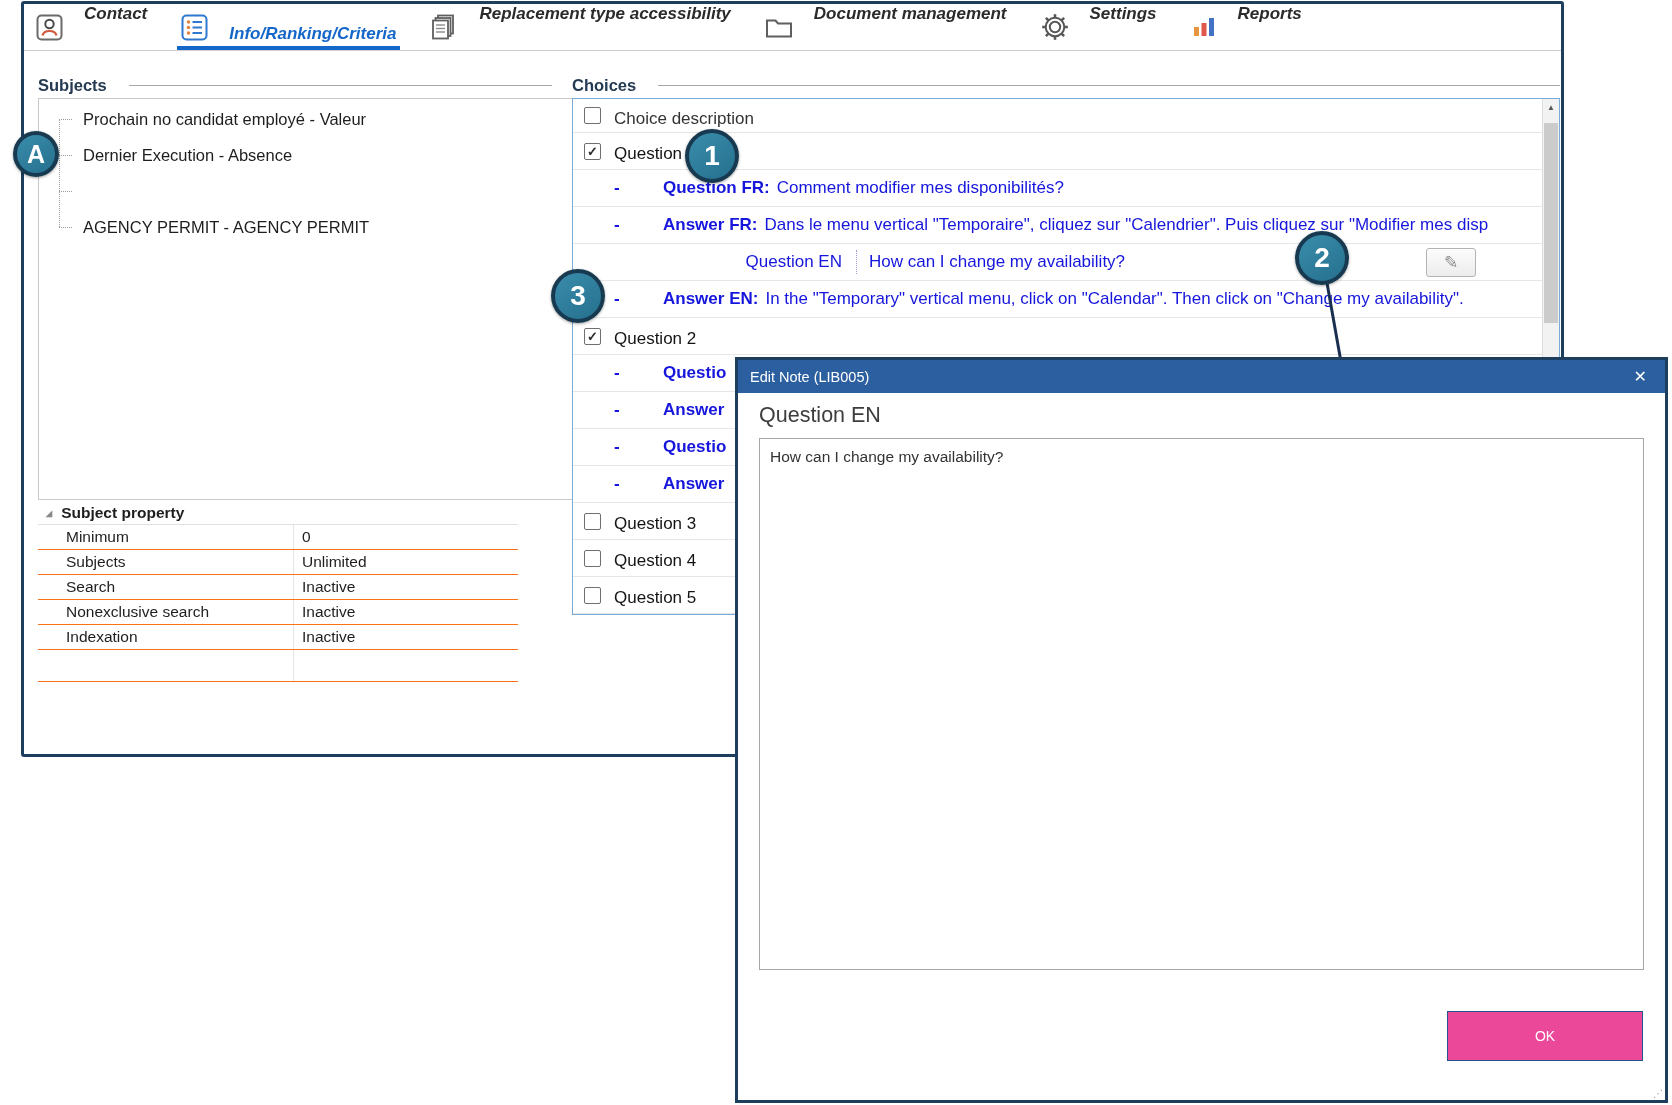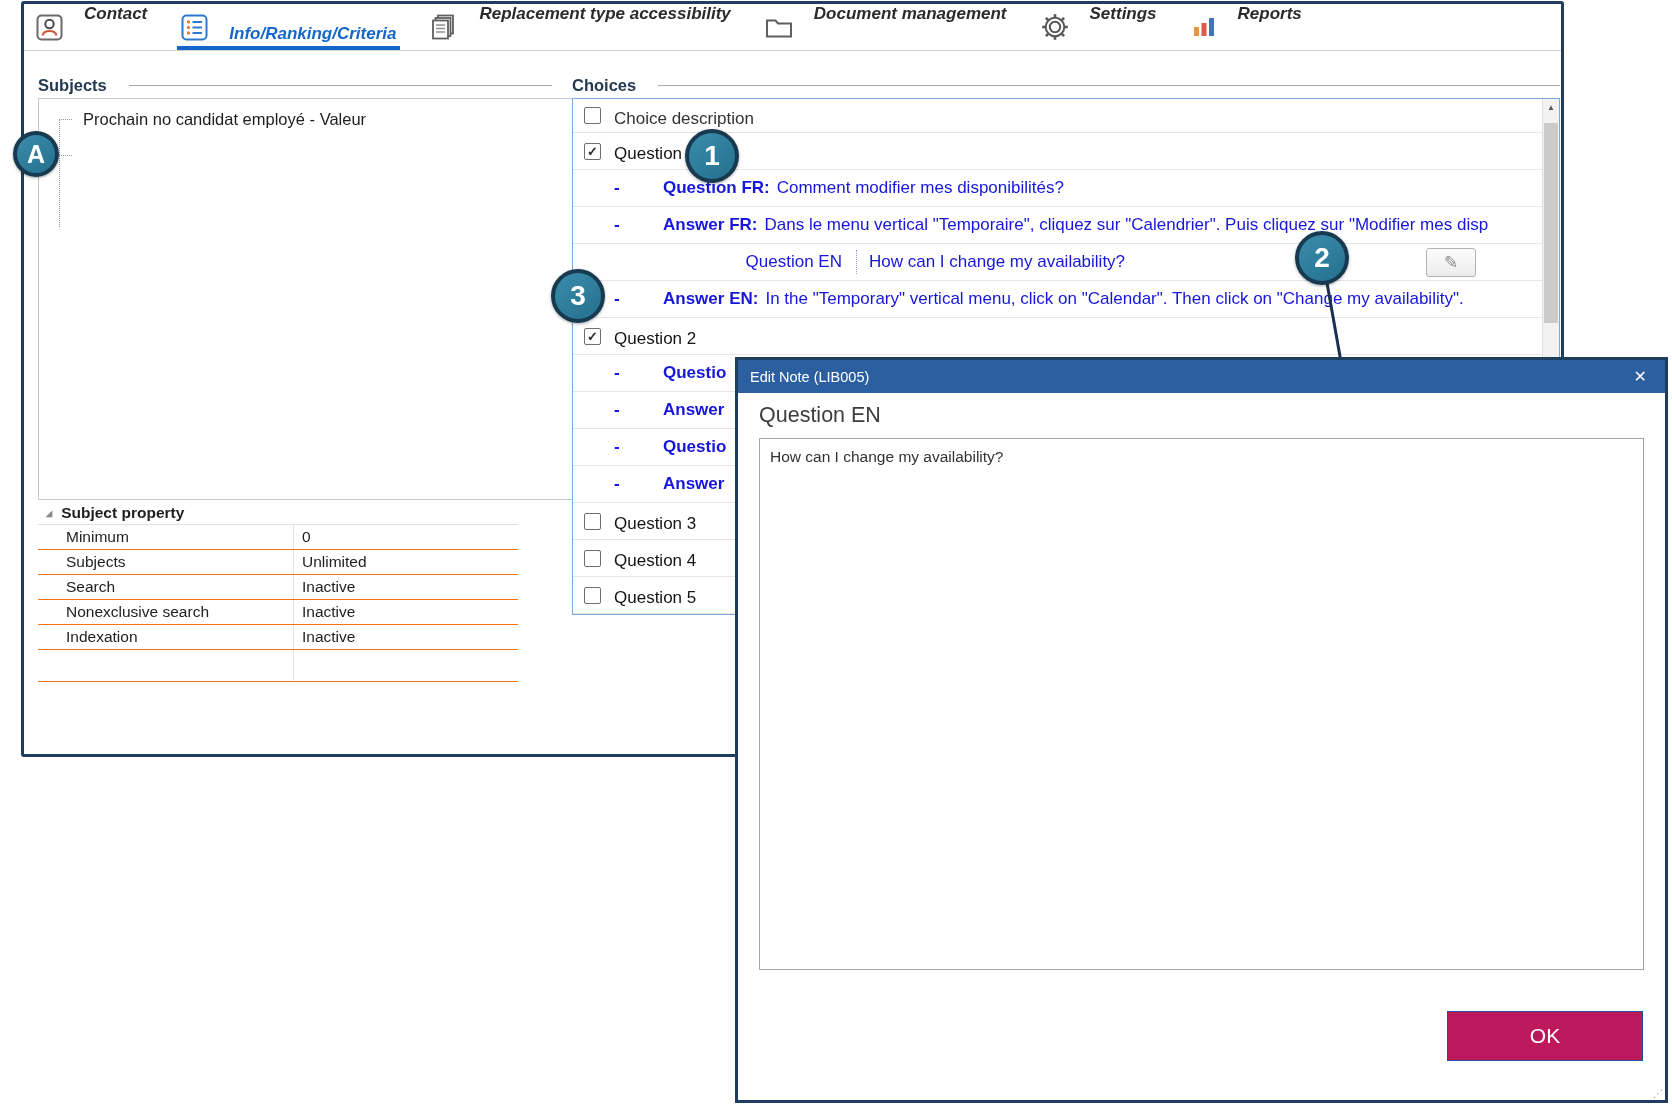--- a/index.html
+++ b/index.html
@@ -92,21 +92,21 @@
             background:#fff; border:3px solid #1d3e5f; z-index:25; }
   .dialog-titlebar { height:33px; background:#2b5f9f; display:flex; align-items:center;
                      padding:0 12px; color:#fff; }
   .dialog-title { font-size:14.5px; }
   .dialog-close { margin-left:auto; font-size:16px; color:#fff; cursor:pointer; padding:0 6px; }
   .dialog-heading { margin:10px 0 0 21px; font-size:21.5px; color:#3d3d3d; }
   .dialog textarea { position:absolute; left:21px; top:78px; width:885px; height:532px;
                      border:1px solid #a6a6a6; padding:9px 10px; resize:none; outline:none;
                      font-family:"Liberation Sans", sans-serif; font-size:15.5px; color:#333; }
   .ok-btn { position:absolute; right:22px; bottom:39px; width:196px; height:50px;
-            background:#be185d; border:1px solid #24548f; color:#fff; font-size:21px;
+            background:#ec4899; border:1px solid #24548f; color:#fff; font-size:14px;
             font-family:"Liberation Sans", sans-serif; cursor:pointer; }
   .grip { position:absolute; right:2px; bottom:1px; font-size:10px; color:#9a9a9a; }
 </style>
 </head>
 <body>
 
 <div id="stage">
 
   <div class="window">
     <div class="toolbar" id="tabs">
@@ -192,20 +192,28 @@
       <span class="gl"></span>
     </div>
     <div class="tree-box" id="subjects-tree">
       <div class="tree-vline"></div>
     <div class="tree-item">
           <span class="tree-dots"></span>
           <span class="lbl">Prochain no candidat employé - Valeur</span>
         </div>
         <div class="tree-item">
           <span class="tree-dots"></span>
+          <span class="lbl">Dernier Execution - Absence</span>
+        </div>
+        <div class="tree-item">
+          <span class="tree-dots"></span>
+        </div>
+        <div class="tree-item">
+          <span class="tree-dots"></span>
+          <span class="lbl">AGENCY PERMIT - AGENCY PERMIT</span>
         </div>
       </div>
 
     <div class="prop-grid">
       <div class="prop-head">
         <span class="tri">◢</span>
         <span>Subject property</span>
       </div>
       <div id="prop-rows">
           <div class="prop-row">

